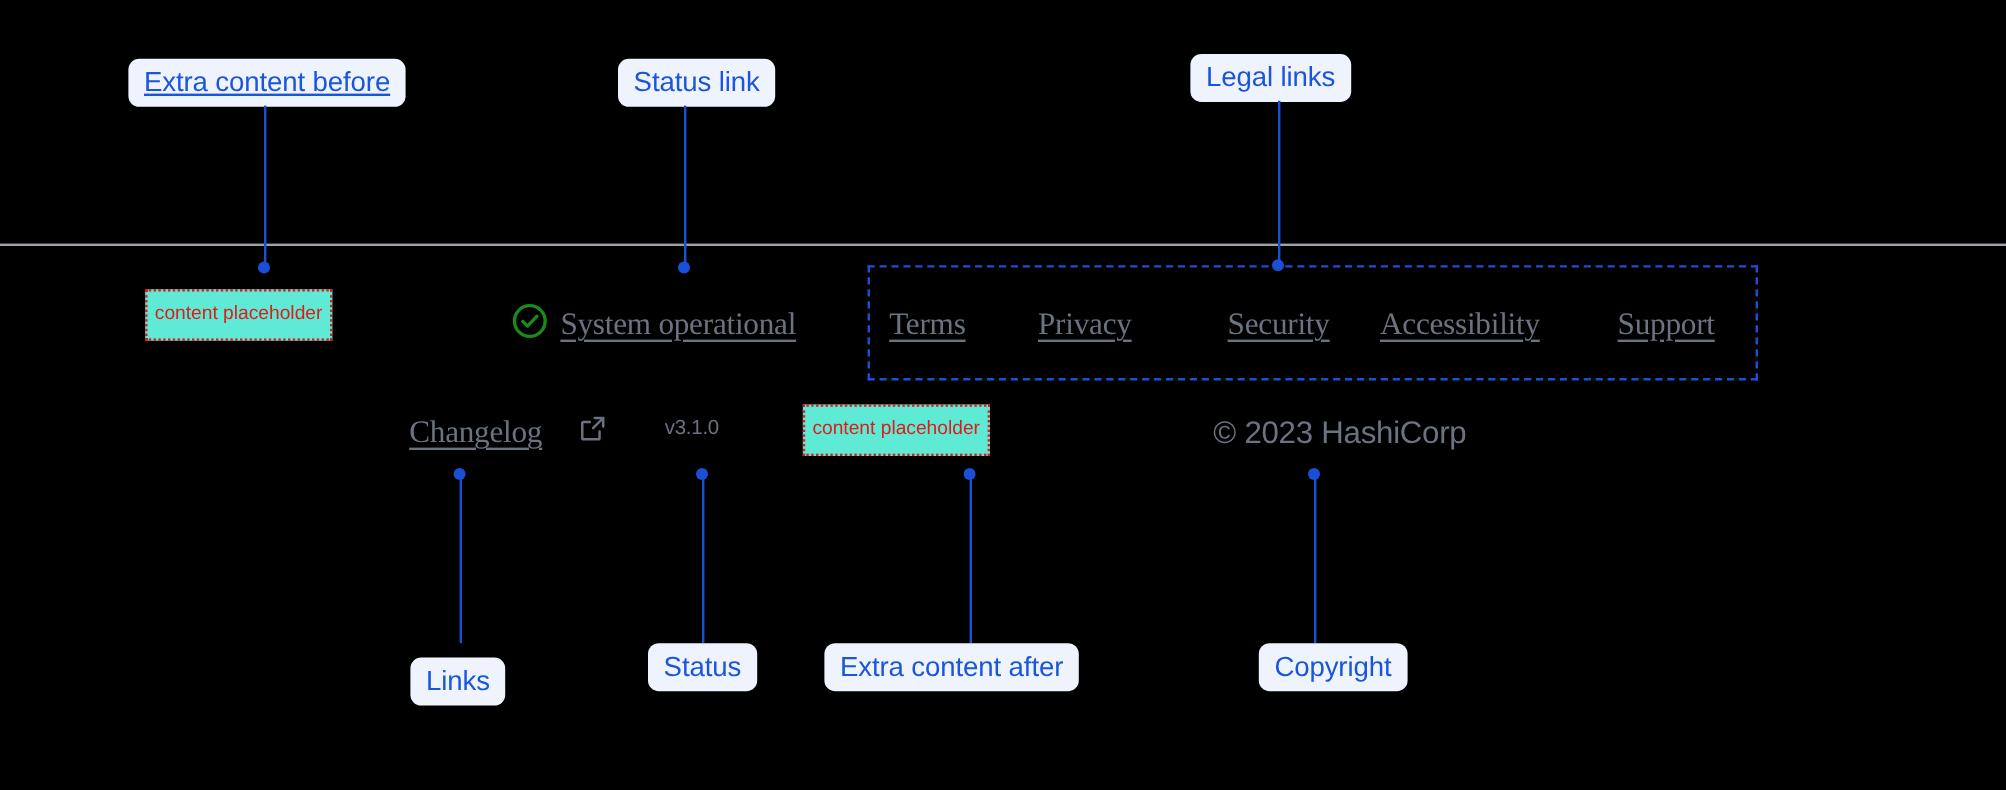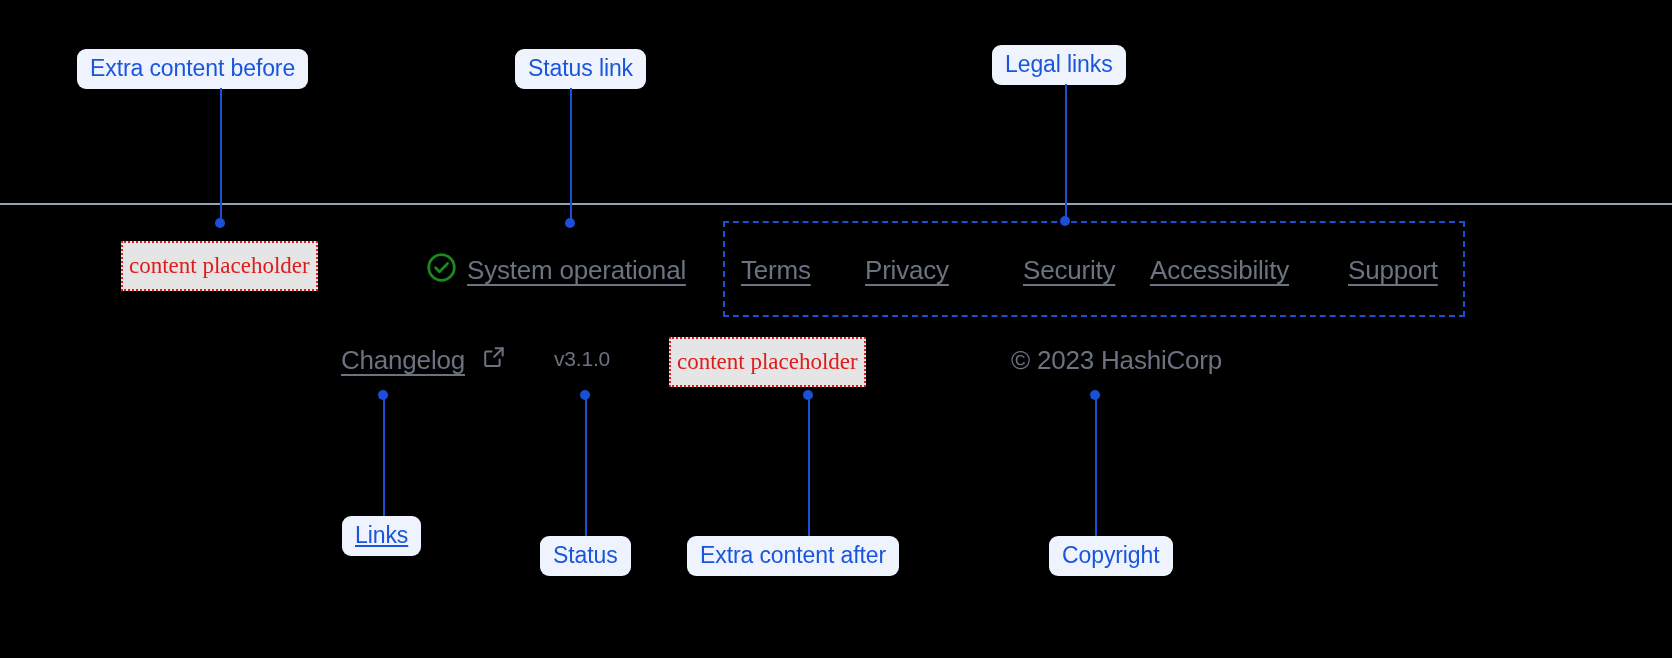--- a/index.html
+++ b/index.html
@@ -49,53 +49,53 @@
     left: 0;
     top: 203px;
     width: 1672px;
     height: 2px;
     background: #9aa3b0;
   }
 
   
   .placeholder {
     position: absolute;
-    background: #e5e5e5;
+    background: #5eead4;
     border: 2px dotted #e01b1b;
     color: #e01b1b;
-    font-family: Liberation Serif, serif;
-    font-size: 23px;
+    font-family: Liberation Sans, sans-serif;
+    font-size: 16px;
     line-height: 1;
     padding: 11px 6px 12px 6px;
     white-space: nowrap;
     letter-spacing: 0px;
   }
 
   
   .flink {
     position: absolute;
     color: #6b7280;
     font-size: 26px;
-    font-family: Liberation Sans, sans-serif;
+    font-family: Liberation Serif, serif;
     text-decoration: underline;
     text-underline-offset: 5px;
     text-decoration-thickness: 2px;
     white-space: nowrap;
     letter-spacing: -0.2px;
   }
   .ftext {
     position: absolute;
     color: #6b7280;
     font-size: 26px;
     font-family: "Liberation Sans", sans-serif;
     white-space: nowrap;
     letter-spacing: -0.2px;
   }
   .ftext.small {
-    font-size: 21px;
+    font-size: 17px;
   }
 
   
   .groupbox {
     position: absolute;
     border: 2px dashed #1a4fd6;
     left: 723px;
     top: 221px;
     width: 742px;
     height: 96px;
@@ -106,21 +106,21 @@
   .icon {
     position: absolute;
     display: block;
   }
 </style>
 </head>
 <body>
 
 <div class="divider"></div>
 
-<div class="callout" style="left:77px; top:49px;">Extra content before</div>
+<div class="callout" style="left:107px; top:49px;text-decoration:underline;">Extra content before</div>
 <div class="leader" style="left:220px; top:88px; height:136px;"></div>
 <div class="dot" style="left:215px; top:218px;"></div>
 
 <div class="callout" style="left:498px; top:49px;margin-left:17px;">Status link</div>
 <div class="leader" style="left:570px; top:88px; height:136px;"></div>
 <div class="dot" style="left:565px; top:218px;"></div>
 
 <div class="callout" style="left:992px; top:45px;">Legal links</div>
 <div class="leader" style="left:1065px; top:84px; height:138px;"></div>
 <div class="dot" style="left:1060px; top:216px;"></div>
@@ -154,21 +154,21 @@
 </span>
 
 <div class="ftext small" style="left:554px; top:347px;">v3.1.0</div>
 
 <div class="placeholder" style="left:669px; top:337px;">content placeholder</div>
 
 <div class="ftext" style="left:1011px; top:345px;">© 2023 HashiCorp</div>
 
 <div class="dot" style="left:378px; top:390px;"></div>
 <div class="leader" style="left:383px; top:396px; height:140px;"></div>
-<div class="callout" style="left:342px; top:516px;text-decoration:underline;">Links</div>
+<div class="callout" style="left:342px; top:548px;">Links</div>
 
 <div class="dot" style="left:580px; top:390px;"></div>
 <div class="leader" style="left:585px; top:396px; height:140px;"></div>
 <div class="callout" style="left:540px; top:536px;">Status</div>
 
 <div class="dot" style="left:803px; top:390px;"></div>
 <div class="leader" style="left:808px; top:396px; height:140px;"></div>
 <div class="callout" style="left:687px; top:536px;">Extra content after</div>
 
 <div class="dot" style="left:1090px; top:390px;"></div>

